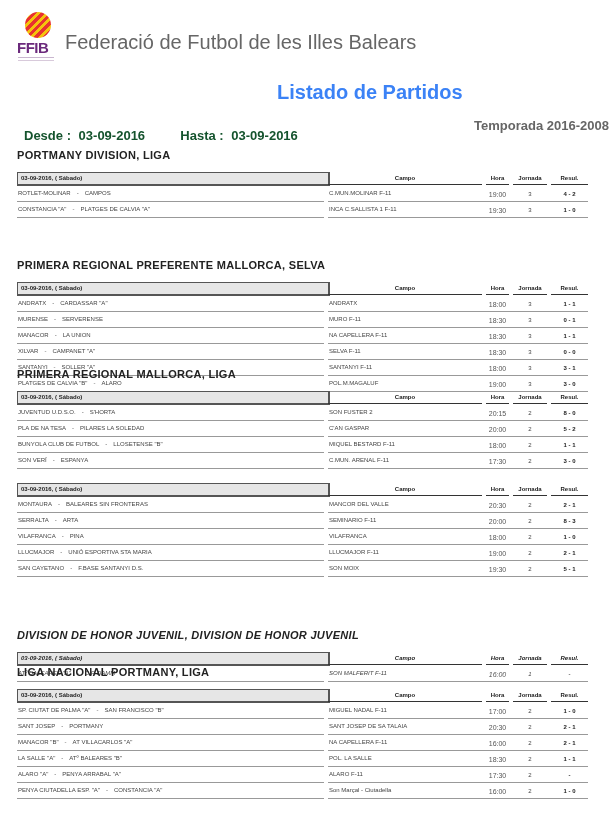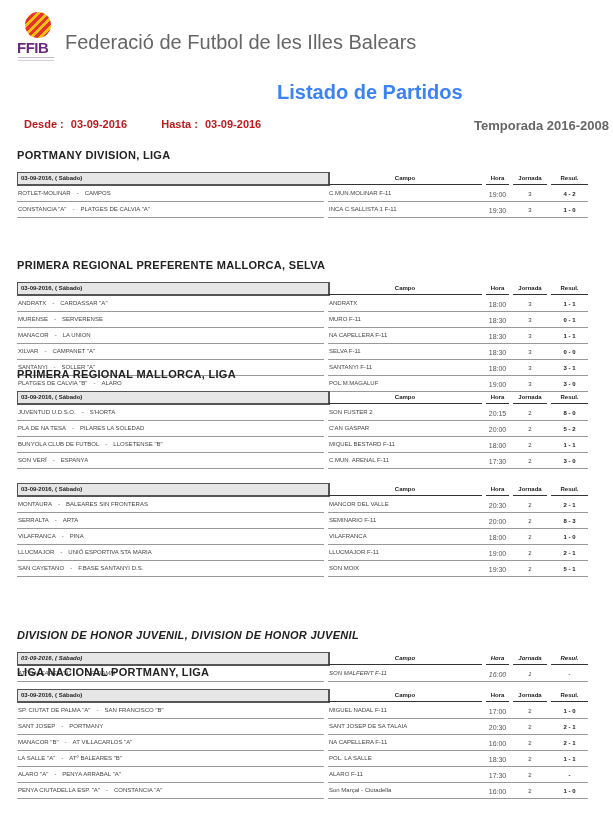--- a/index.html
+++ b/index.html
@@ -5,21 +5,21 @@
   html, body { margin: 0; padding: 0; background: #ffffff; }
   body { width: 613px; height: 817px; position: relative; overflow: hidden; font-family: "Liberation Sans", sans-serif; color: #333; }
   .header { position: absolute; left: 0; top: 0; width: 613px; height: 70px; }
   .logo { position: absolute; left: 17px; top: 12px; width: 40px; height: 52px; }
   .logo-ball { position: absolute; left: 8px; top: 0; width: 26px; height: 26px; border-radius: 50%;
     background: repeating-linear-gradient(135deg, #e8312f 0 3px, #f4c20d 3px 6px); }
   .logo-text { position: absolute; left: 0; top: 27px; font-weight: bold; font-size: 15px; color: #6b2a7c; letter-spacing: -0.5px; font-family: "Liberation Sans", sans-serif; }
   .logo-sub { position: absolute; left: 1px; top: 45px; width: 36px; height: 1px; background: #c9b6cf; box-shadow: 0 3px 0 #d8cadb; }
   .org-title { position: absolute; left: 65px; top: 31px; font-size: 20px; font-weight: normal; color: #666; white-space: nowrap; }
   .page-title { position: absolute; left: 231px; top: 81px; font-size: 20px; font-weight: bold; color: #3b82f6; margin-left: 46px; }
-  .range { position: absolute; left: 24px; top: 118px; font-size: 11px; font-weight: bold; color: #b91c1c; white-space: nowrap; }
+  .range { position: absolute; left: 24px; top: 128px; font-size: 13px; font-weight: bold; color: #14532d; white-space: nowrap; }
   .range span { margin-right: 4px; }
   .range .gap { display: inline-block; width: 20px; }
   .season { position: absolute; right: 4px; top: 118px; font-size: 13px; font-weight: bold; color: #666; white-space: nowrap; }
 
   .section { position: absolute; left: 17px; width: 580px; }
   .sec-title { font-size: 11px; font-weight: bold; color: #222; letter-spacing: 0.3px; height: 18px; }
   .thead { position: relative; height: 14px; margin-top: 5px; }
   .date-box { position: absolute; left: 0; top: 0; width: 307px; height: 11px; background: #e6e6e6; border: 1px solid #555; border-right-width: 2px; border-bottom-width: 2px; font-size: 6px; font-weight: bold; line-height: 11px; padding-left: 3px; color: #222; }
   .th { position: absolute; top: 2px; font-size: 6px; font-weight: bold; color: #222; text-align: center; border-bottom: 1px solid #333; height: 10px; line-height: 9px; }
   .th.campo { left: 311px; width: 154px; }

